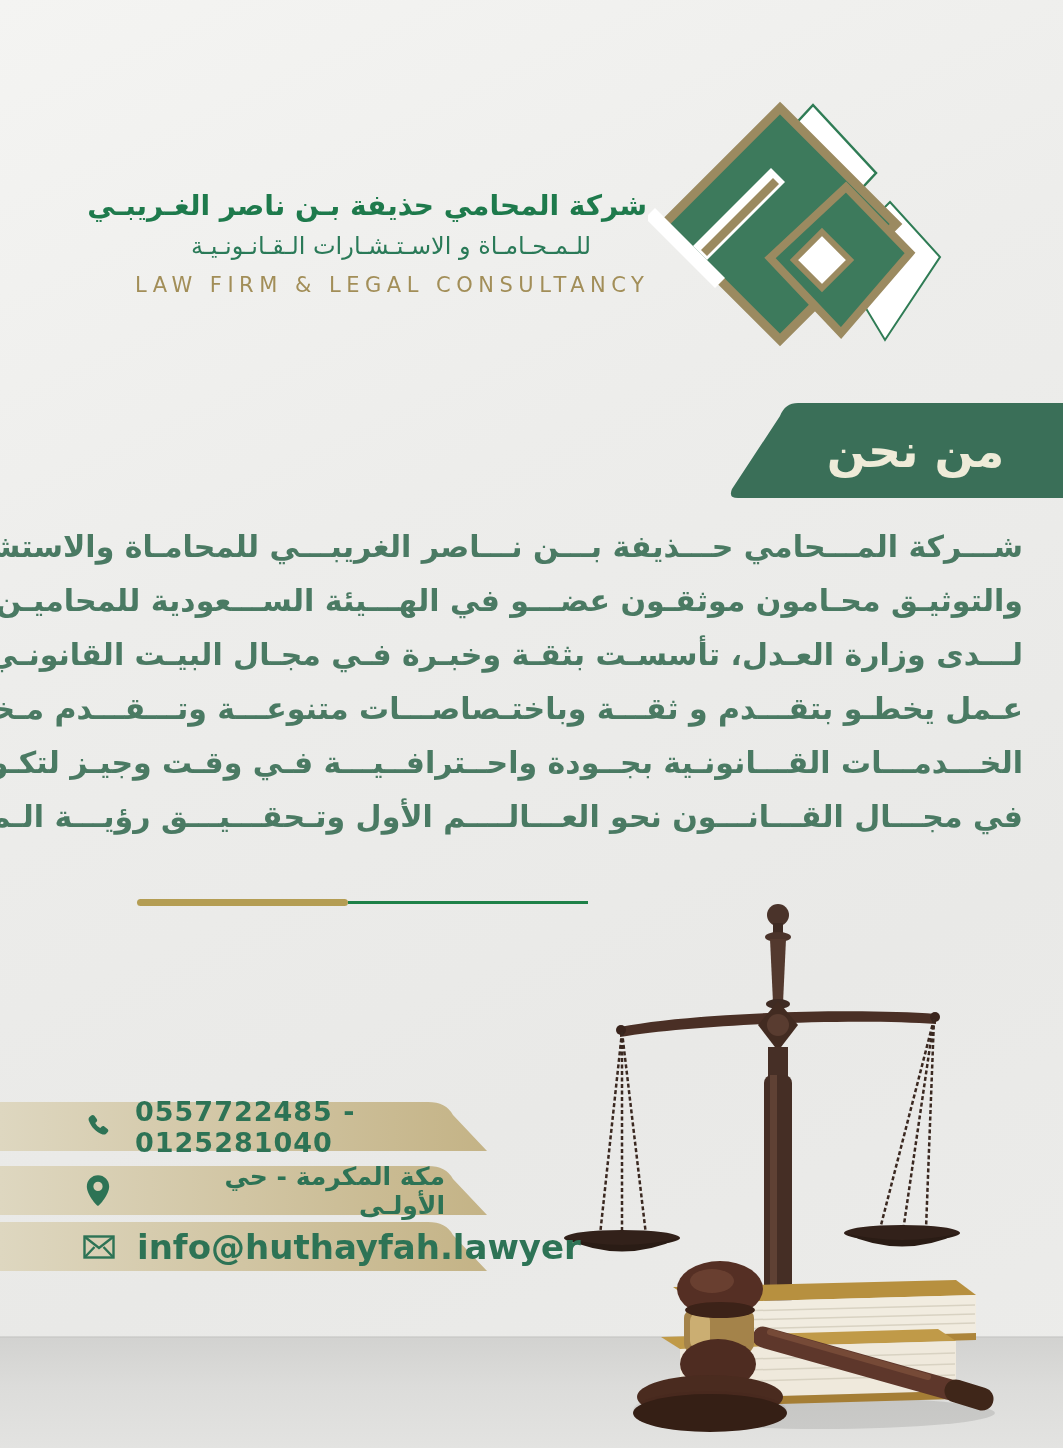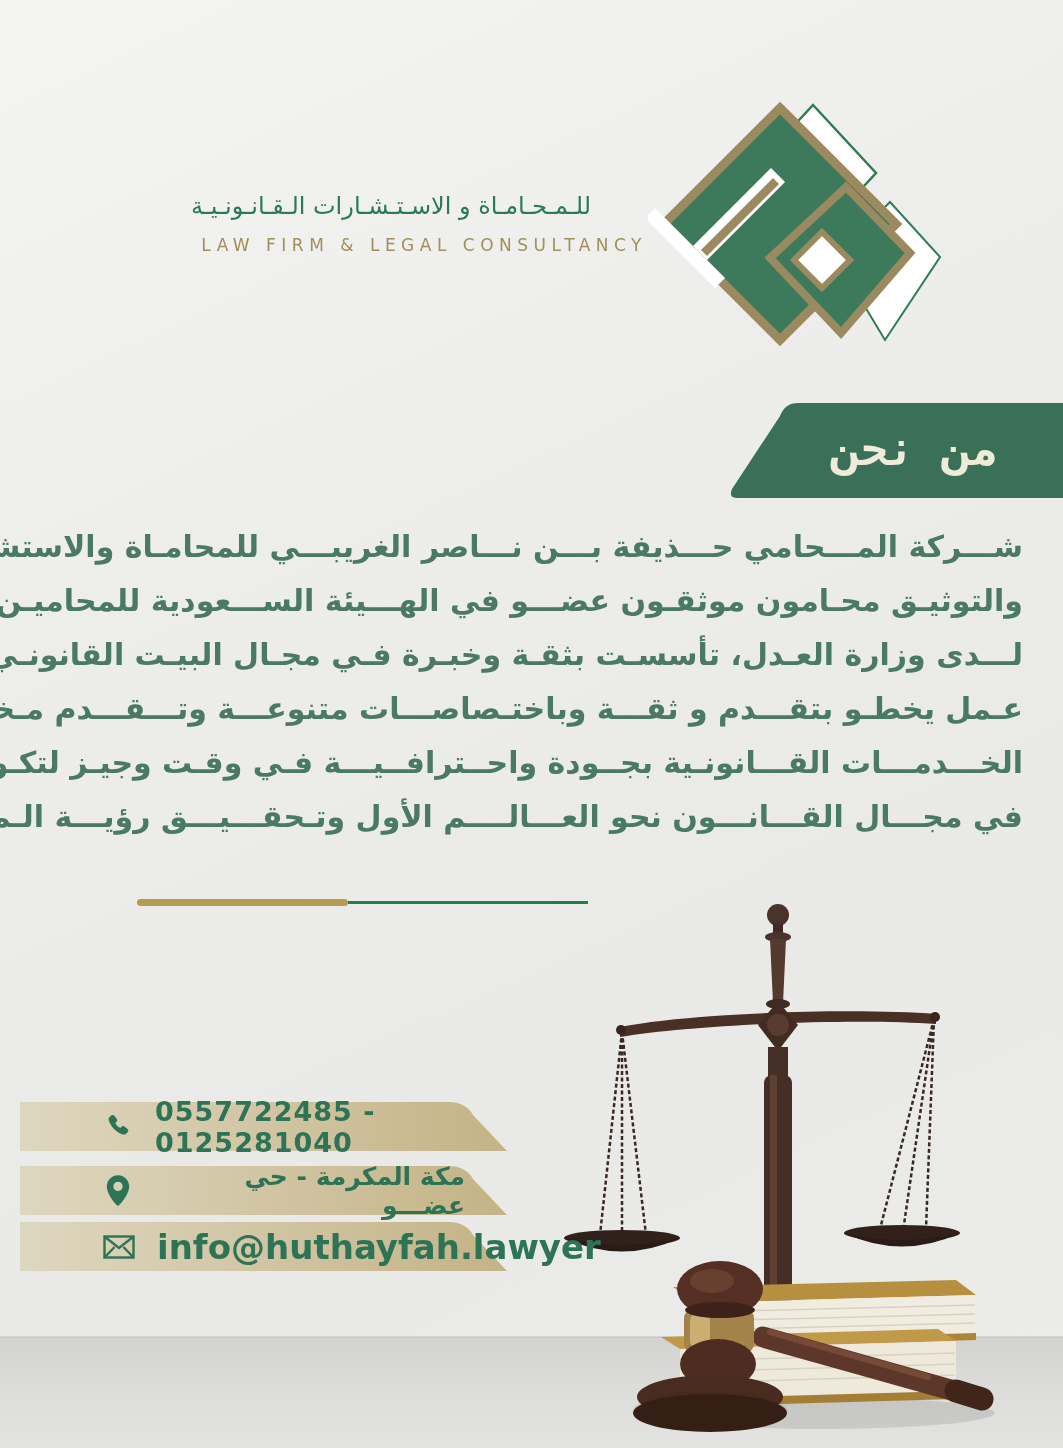--- a/index.html
+++ b/index.html
@@ -8,40 +8,40 @@
         background:linear-gradient(155deg,#f4f4f2 0%,#ededeb 35%,#e9e9e7 70%,#ececea 100%);}
   
   .floor{position:absolute;left:0;top:1337px;width:100%;height:111px;
          background:linear-gradient(180deg,#d2d2d0 0%,#dcdcda 45%,#e3e3e1 100%);}
   .floor-edge{position:absolute;left:0;top:1336px;width:100%;height:2px;background:#c7c7c5;opacity:.6;}
 
   
   .brand-text{position:absolute;left:135px;top:186px;width:512px;text-align:right;direction:rtl;}
   .brand-name{color:#1e7a4c;font-size:28px;font-weight:bold;line-height:40px;white-space:nowrap;}
   .brand-tagline-ar{color:#2a7a58;font-size:24px;line-height:40px;white-space:nowrap;letter-spacing:1px;text-align:center;}
-  .brand-tagline-en{direction:ltr;color:#a28e58;font-size:17px;line-height:38px;letter-spacing:5.5px;white-space:nowrap;text-align:right;}
+  .brand-tagline-en{direction:ltr;color:#a28e58;font-size:21px;line-height:38px;letter-spacing:5.5px;white-space:nowrap;text-align:right;}
   .logo{position:absolute;left:648px;top:95px;width:300px;height:290px;}
 
   
-  .banner{position:absolute;left:728px;top:403px;width:335px;height:95px;font-family:Liberation Mono, monospace;}
+  .banner{position:absolute;left:728px;top:403px;width:335px;height:95px;}
   .banner svg{position:absolute;left:0;top:0;}
   .banner-title{position:absolute;left:40px;top:0;width:295px;height:95px;display:flex;align-items:center;justify-content:center;
                 direction:rtl;color:#eeebd8;font-size:46px;font-weight:bold;}
 
   
   .about{position:absolute;left:40px;top:520px;width:983px;direction:rtl;}
   .about-line{height:54px;line-height:54px;font-size:30px;font-weight:bold;color:#4a7a63;
               text-align:justify;text-align-last:justify;white-space:nowrap;}
 
   
   .divider-gold{position:absolute;left:137px;top:899px;width:211px;height:7px;border-radius:4px;background:#b49d53;}
   .divider-green{position:absolute;left:348px;top:901px;width:240px;height:3px;background:#1e8148;}
 
   
-  .pill{position:absolute;left:0;width:487px;height:49px;margin-left:20px;}
+  .pill{position:absolute;left:0;width:487px;height:49px;}
   .pill svg.bg{position:absolute;left:0;top:0;}
   .pill .row{position:absolute;left:0;top:0;width:445px;height:49px;display:flex;align-items:center;gap:22px;padding-left:83px;box-sizing:border-box;}
   .pill-label{color:#2d7355;font-weight:bold;}
   .pill-phone .pill-label{font-size:27px;letter-spacing:1px;}
   .pill-loc .pill-label{font-size:25px;direction:rtl;}
   .pill-mail .pill-label{font-size:34px;}
   .icon{flex:0 0 auto;display:block;}
 
   .photo{position:absolute;left:558px;top:885px;width:505px;height:563px;}
 </style>
@@ -63,20 +63,21 @@
     <polygon points="7,113 77,183 67,193 -3,123" fill="#ffffff"></polygon>
 
     <polygon points="45,151 123,73 137,87 59,165" fill="#ffffff"></polygon>
     <polygon points="53,155 125,83 131,89 59,161" fill="#9b8a60"></polygon>
 
     <polygon points="198,92 262,158 193,238 122,163" fill="#3d7a5c" stroke="#9b8a60" stroke-width="8"></polygon>
     <polygon points="174,137 202,165 174,193 146,165" fill="#ffffff" stroke="#9b8a60" stroke-width="6"></polygon>
   </svg>
 
   <div class="brand-text">
+    <div class="brand-name">شركة المحامي حذيفة بـن ناصر الغـريبـي</div>
     <div class="brand-tagline-ar">للـمـحـامـاة و الاسـتـشـارات الـقـانـونـيـة</div>
     <div class="brand-tagline-en">LAW FIRM &amp; LEGAL CONSULTANCY</div>
   </div>
 
   <div class="banner">
     <svg width="335" height="95" viewBox="0 0 335 95">
       <path d="M70 0 H335 V95 H10 Q0 95 4 86 L52 13 Q57 0 70 0 Z" fill="#3a6f58"></path>
     </svg>
     <div class="banner-title">من نحن</div>
   </div>
@@ -189,21 +190,21 @@
         <stop offset="0" stop-color="#ded7c0"></stop>
             <stop offset="1" stop-color="#c4b386"></stop>
       </linearGradient>
         </defs>
       <path d="M0 0 H428 Q446 0 453 13 L487 49 H0 Z" fill="url(#pg2)"></path>
     </svg>
     <div class="row">
       <svg class="icon" width="30" height="34" viewBox="0 0 24 28">
         <path fill="#2d7355" d="M12 1C6.9 1 2.8 5.1 2.8 10.2c0 6.6 8.1 16 9.2 16s9.2-9.4 9.2-16C21.2 5.1 17.1 1 12 1zm0 13a3.8 3.8 0 1 1 0-7.6 3.8 3.8 0 0 1 0 7.6z"></path>
       </svg>
-      <span class="pill-label">مكة المكرمة - حي عضـــو</span>
+      <span class="pill-label">مكة المكرمة - حي الأولـى</span>
     </div>
   </div>
 
   <div class="pill pill-mail" style="top:1222px">
     <svg class="bg" width="487" height="49" viewBox="0 0 487 49">
       <defs>
           <linearGradient id="pg3" x1="0" y1="0" x2="1" y2="0">
         <stop offset="0" stop-color="#ded7c0"></stop>
             <stop offset="1" stop-color="#c4b386"></stop>
       </linearGradient>

